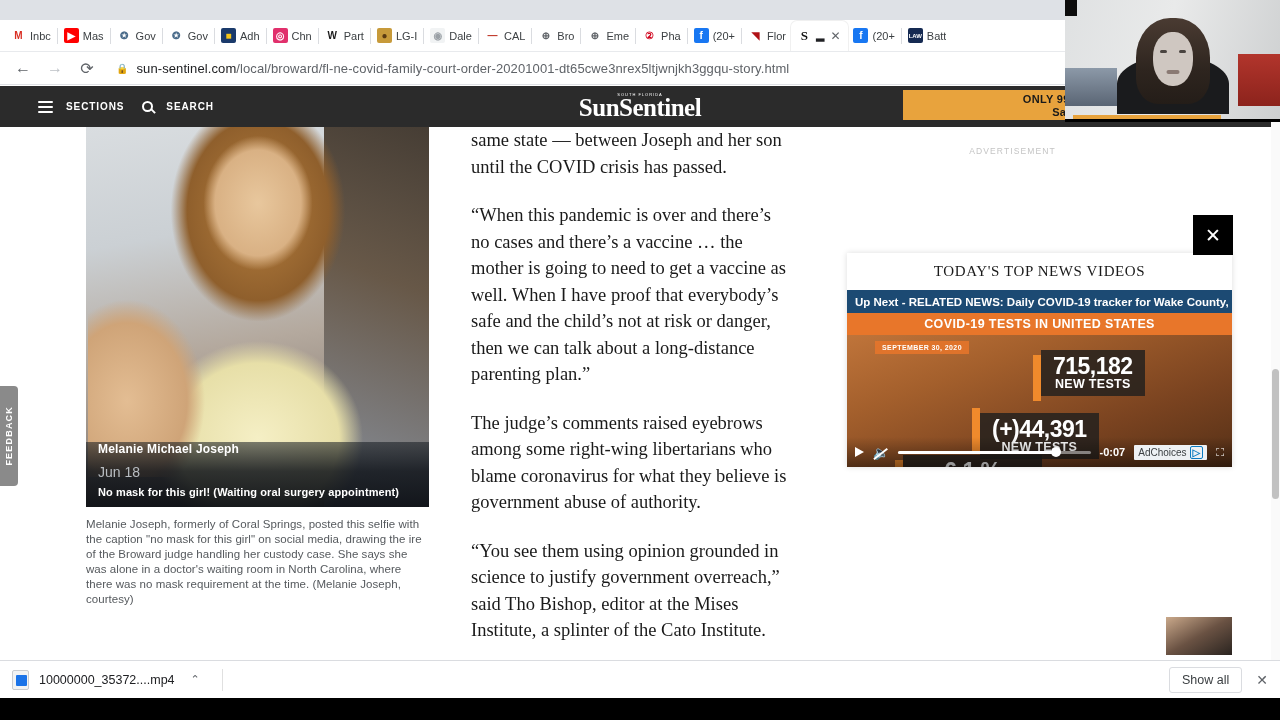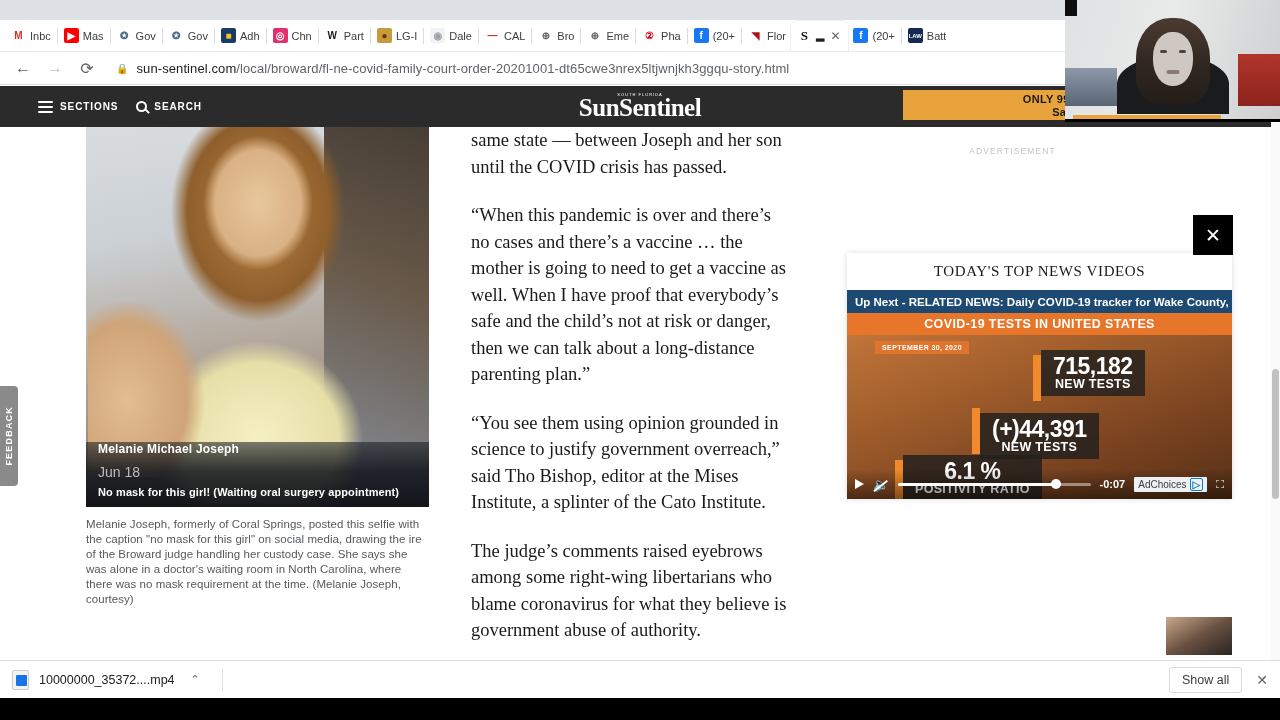--- a/index.html
+++ b/index.html
@@ -76,21 +76,21 @@
     position: absolute; top: 86px; left: 0; width: 1280px; height: 574px;
     background: #fff; overflow: hidden;
   }
 
   .site-header {
     position: absolute; top: 0; left: 0; width: 1280px; height: 41px;
     background: #2b2b2b; color: #fff;
     display: flex; align-items: center;
   }
   .hdr-left { display: flex; align-items: center; gap: 18px; padding-left: 38px; }
-  .hdr-item { display: flex; align-items: center; gap: 7px; font-size: 10px; letter-spacing: .9px; font-weight: bold; color: #fff; }
+  .hdr-item { display: flex; align-items: center; gap: 13px; font-size: 10px; letter-spacing: .9px; font-weight: bold; color: #fff; }
   .hamburger { display: inline-block; width: 15px; }
   .hamburger i { display: block; height: 2px; background: #fff; margin: 3px 0; border-radius: 1px; }
   .mag {
     width: 11px; height: 11px; border: 2px solid #fff; border-radius: 50%;
     position: relative; display: inline-block;
   }
   .mag::after { content:""; position:absolute; width:2px; height:6px; background:#fff; right:-3px; bottom:-4px; transform: rotate(-45deg); }
   .brand {
     position: absolute; left: 0; right: 0; text-align: center;
     font-family: "Liberation Serif", serif; font-weight: bold;
@@ -187,21 +187,21 @@
     height: 37px; display: flex; align-items: center; justify-content: center;
     font-family: "Liberation Serif", serif; font-size: 15px;
     letter-spacing: .6px; color: #1a1a1a; background: #fff;
   }
   .upnext {
     height: 23px; background: #1c4a73; color: #fff;
     display: flex; align-items: center; padding-left: 8px;
     font-size: 11.5px; font-weight: bold; white-space: nowrap; overflow: hidden;
   }
   .vid-body {
-    position: relative; height: 186px; overflow: hidden;
+    position: relative; height: 154px; overflow: hidden;
     background: linear-gradient(160deg,#c77a3e 0%,#a35f2c 35%,#7a4320 70%,#553017 100%);
   }
   .vid-banner {
     height: 22px; background: #e8762a; color: #fff;
     display: flex; align-items: center; justify-content: center;
     font-size: 12.5px; font-weight: bold; letter-spacing: .4px;
   }
   .vid-date {
     position: absolute; left: 28px; top: 28px;
     background: rgba(232,118,42,.85); color: #fff;
@@ -473,22 +473,22 @@
             <div class="ov-date">Jun 18</div>
             <div class="ov-cap">No mask for this girl!  (Waiting oral surgery appointment)</div>
           </div>
         </div>
         <div class="caption">Melanie Joseph, formerly of Coral Springs, posted this selfie with the caption "no mask for this girl" on social media, drawing the ire of the Broward judge handling her custody case. She says she was alone in a doctor's waiting room in North Carolina, where there was no mask requirement at the time. (Melanie Joseph, courtesy)</div>
       </div>
 
       <div class="text-col" id="text-col">
           <p>same state — between Joseph and her son until the COVID crisis has passed.</p>
           <p>“When this pandemic is over and there’s no cases and there’s a vaccine … the mother is going to need to get a vaccine as well. When I have proof that everybody’s safe and the child’s not at risk or danger, then we can talk about a long-distance parenting plan.”</p>
+          <p>The judge’s comments raised eyebrows among some right-wing libertarians who blame coronavirus for what they believe is government abuse of authority.</p>
           <p>“You see them using opinion grounded in science to justify government overreach,” said Tho Bishop, editor at the Mises Institute, a splinter of the Cato Institute.</p>
-          <p>The judge’s comments raised eyebrows among some right-wing libertarians who blame coronavirus for what they believe is government abuse of authority.</p>
         </div>
 
       <div class="rail">
         <div class="ad-label">ADVERTISEMENT</div>
 
         <div class="close-btn">✕</div>
 
         <div class="video-card">
           <div class="vid-title">TODAY'S TOP NEWS VIDEOS</div>
           <div class="upnext">Up Next - RELATED NEWS: Daily COVID-19 tracker for Wake County, No</div>

